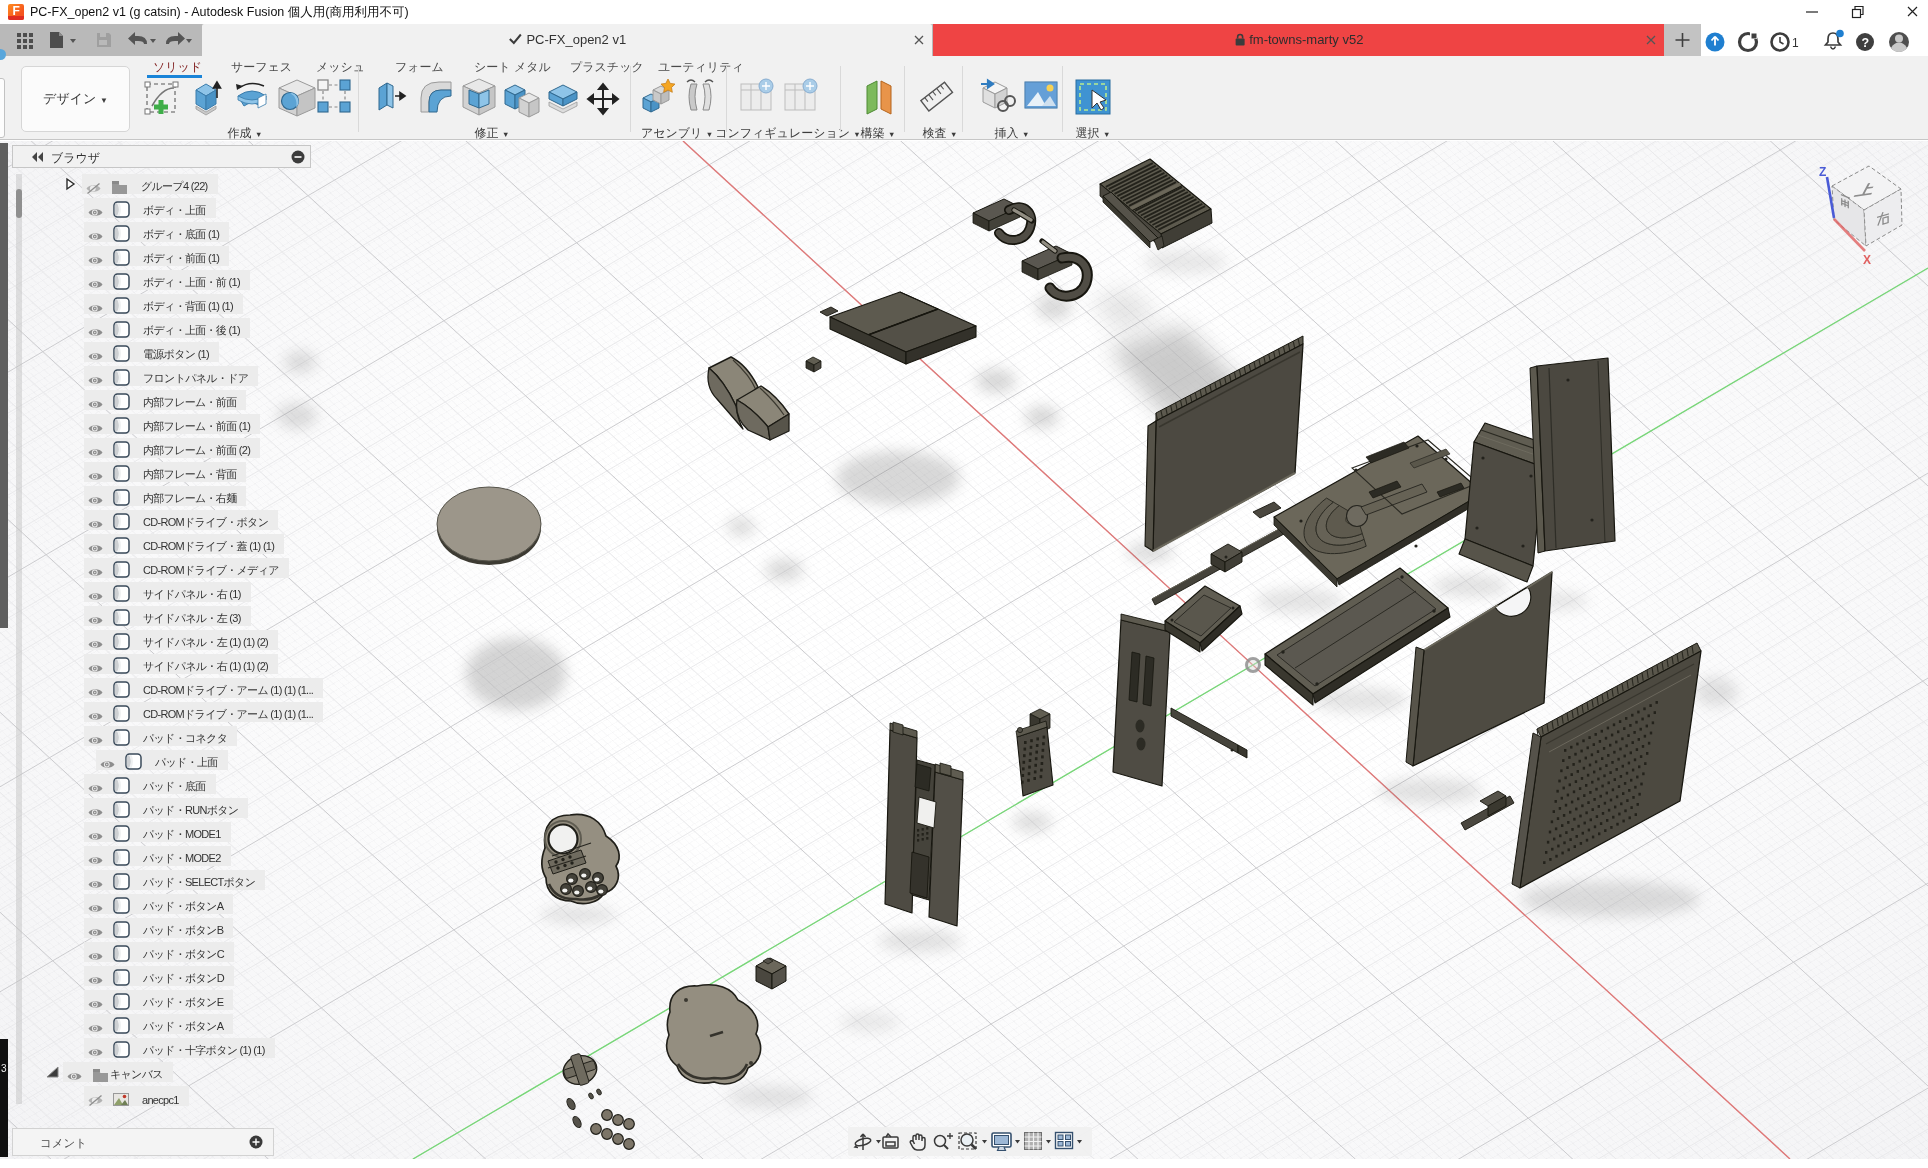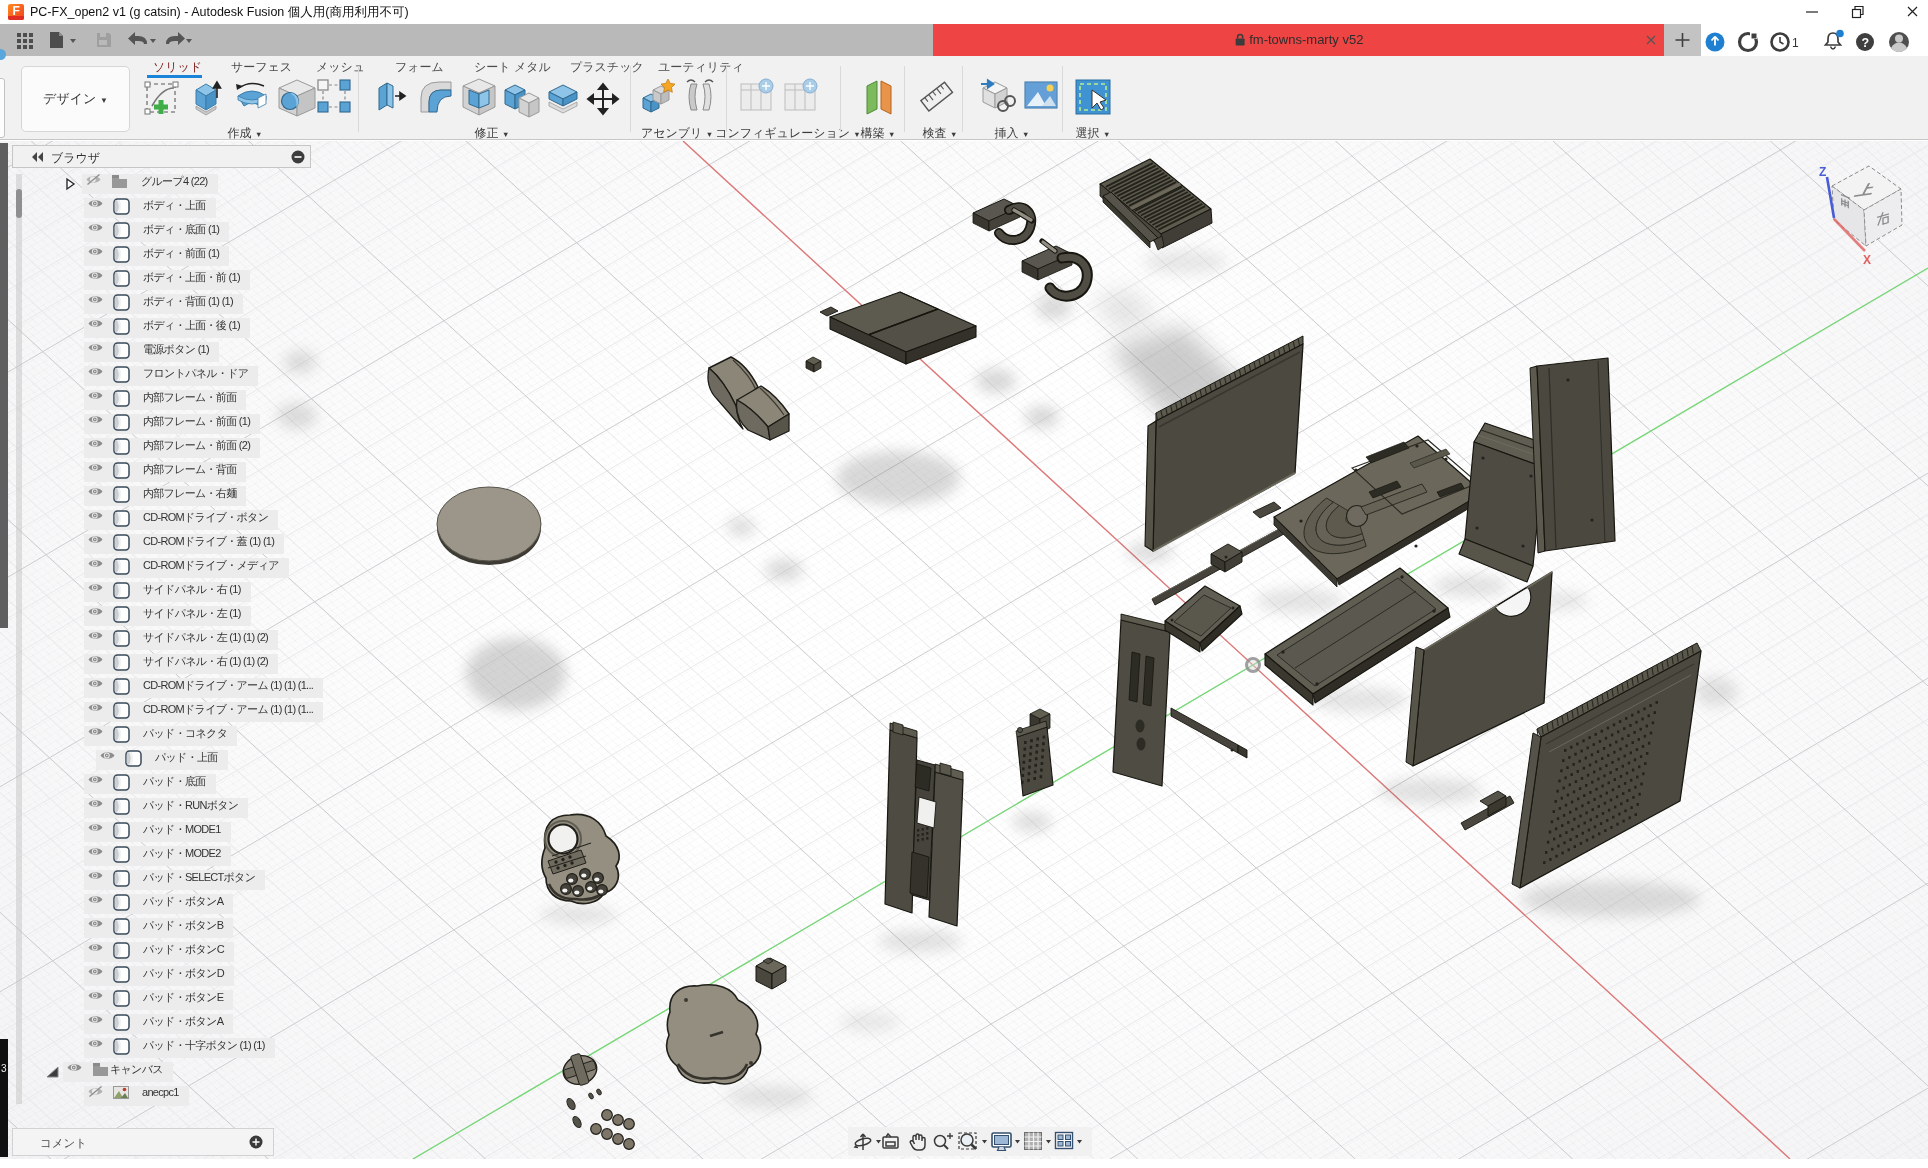--- a/index.html
+++ b/index.html
@@ -31,21 +31,21 @@
 
 #canvas{position:absolute;left:0;top:141px;width:1928px;height:1018px;background:repeating-linear-gradient(149.5deg, rgba(120,120,135,0.035) 0 1px, transparent 1px 7.07px),repeating-linear-gradient(222.6deg, rgba(120,120,135,0.035) 0 1px, transparent 1px 5.89px),radial-gradient(ellipse 1400px 900px at 52% 45%, #ffffff 30%, #f2f2f4 100%)}
 
 #bheader{position:absolute;left:12px;top:145px;width:299px;height:23px;background:#f1f1f1;border:1px solid #c6c6c6;font-size:12px;color:#333}
 #bheader .t{position:absolute;left:38px;top:4px}
 #leftbar{position:absolute;left:0;top:143px;width:8px;height:485px;background:#5f5f5f}
 #scrolltrack{position:absolute;left:16px;top:174px;width:6px;height:930px;background:rgba(190,190,190,.45)}
 #scrollthumb{position:absolute;left:16px;top:189px;width:6px;height:29px;background:#8f8f8f;border-radius:3px}
 #blackbox{position:absolute;left:0;top:1039px;width:8px;height:118px;background:#101010;color:#eee;font-size:10px}
 .trow{position:absolute;height:20px;display:flex;align-items:center}
-.bgbox{display:inline-flex;align-items:flex-start;height:20px;background:#ececec;padding:0 10px 0 4px}
+.bgbox{display:inline-flex;align-items:flex-end;height:20px;background:#ececec;padding:0 10px 0 4px}
 .lbl{font-size:11px;letter-spacing:-0.7px;color:#333;margin-left:13px;white-space:nowrap}
 .icyl{margin-left:10px}
 
 #commentbar{position:absolute;left:12px;top:1128px;width:262px;height:28px;background:#f4f4f4;border:1px solid #d2d2d2;font-size:11.5px;color:#4a4a4a}
 
 #navbar{position:absolute;left:848px;top:1127px;width:244px;height:29px;background:rgba(240,240,240,.92);border-radius:2px;display:flex;align-items:center}
 
 #bottombar{position:absolute;left:0;top:1159px;width:1928px;height:9px;background:#0c0c0c}
 #bottombar .lite{position:absolute;left:105px;top:2px;width:584px;height:7px;background:#e9e9e9}
 #bottombar .dk{position:absolute;left:945px;top:2px;width:67px;height:7px;background:#3c3c3c}
@@ -657,20 +657,28 @@
           <path d="M97 9 h12 l2 2 v12 h-14 z"></path>
         </g>
         <rect x="100" y="9" width="6" height="4" fill="#b9b9b9"></rect>
         <rect x="99" y="16" width="8" height="5" fill="#b9b9b9"></rect>
         <path d="M147 21 q0 -8 -9 -8 l-3 0 0 -4 -7 6.5 7 6.5 0 -4 3 0 q6 0 6 3 z" fill="#555" transform="translate(0,-1)"></path>
         <path d="M150 15 l6 0 -3 4 z" fill="#555"></path>
         <path d="M166 21 q0 -8 9 -8 l3 0 0 -4 7 6.5 -7 6.5 0 -4 -3 0 q-6 0 -6 3 z" fill="#555" transform="translate(0,-1)"></path>
         <path d="M186 15 l6 0 -3 4 z" fill="#555"></path>
       </svg>
     </div>
+    <div id="activetab">
+        <div class="c"><svg width="15" height="12" style="vertical-align:-1px">
+            <path d="M2 6 L6 10 L13 1.5" stroke="#3c3c3c" stroke-width="2" fill="none"></path>
+          </svg> PC-FX_open2 v1</div>
+      <svg style="position:absolute;right:6px;top:9px" width="14" height="14">
+          <path d="M3 3 L11 11 M11 3 L3 11" stroke="#555" stroke-width="1.3"></path>
+        </svg>
+    </div>
     <div id="inactivetab">
         <div class="c"><svg width="12" height="13" style="vertical-align:-2px">
             <rect x="1.5" y="5.5" width="9" height="7" fill="#3c3c3c" rx="1"></rect>
             <path d="M3.5 5.5 V4 a2.5 2.5 0 0 1 5 0 V5.5" fill="none" stroke="#3c3c3c" stroke-width="1.6"></path>
           </svg> fm-towns-marty v52</div>
       <svg style="position:absolute;right:6px;top:9px" width="14" height="14">
           <path d="M3 3 L11 11 M11 3 L3 11" stroke="#555" stroke-width="1.3"></path>
         </svg>
     </div>
     <div id="plustab"><svg width="37" height="32">
@@ -1147,21 +1155,21 @@
           <svg width="15" height="11" viewBox="0 0 15 11">
             <path d="M0.5 5.5 C3.5 1.2 11.5 1.2 14.5 5.5 C11.5 9.8 3.5 9.8 0.5 5.5 Z" fill="#8d8d8d"></path>
             <circle cx="6.8" cy="5.5" r="2.9" fill="#ececec"></circle>
             <circle cx="6.8" cy="5.5" r="1.3" fill="none" stroke="#8d8d8d" stroke-width="1.2"></circle>
           </svg>
           <svg class="icyl" width="17" height="17" viewBox="0 0 17 17">
             <rect x="1" y="1" width="15" height="15" rx="3.5" fill="#ffffff" stroke="#3a4a5a" stroke-width="1.5"></rect>
             <path d="M3.5 2 q-1.8 0.2 -1.8 3 v7 q0 2.8 1.8 3 q2.4-1.6 2.4-6.5 q0-4.9-2.4-6.5z" fill="#cdd0d3"></path>
             <path d="M5.9 8.5 q0 4.9 -2.4 6.5 l3 0 q1.4-2.5 1.4-6.5 q0-4-1.4-6.5 l-3 0 q2.4 1.6 2.4 6.5z" fill="#eef0f1"></path>
           </svg>
-          <span class="lbl">サイドパネル・左 (1)</span>
+          <span class="lbl">サイドパネル・左 (3)</span>
         </span>
       </div>
 <div class="trow" style="left:84px;top:630px">
         <span class="bgbox">
           <svg width="15" height="11" viewBox="0 0 15 11">
             <path d="M0.5 5.5 C3.5 1.2 11.5 1.2 14.5 5.5 C11.5 9.8 3.5 9.8 0.5 5.5 Z" fill="#8d8d8d"></path>
             <circle cx="6.8" cy="5.5" r="2.9" fill="#ececec"></circle>
             <circle cx="6.8" cy="5.5" r="1.3" fill="none" stroke="#8d8d8d" stroke-width="1.2"></circle>
           </svg>
           <svg class="icyl" width="17" height="17" viewBox="0 0 17 17">

